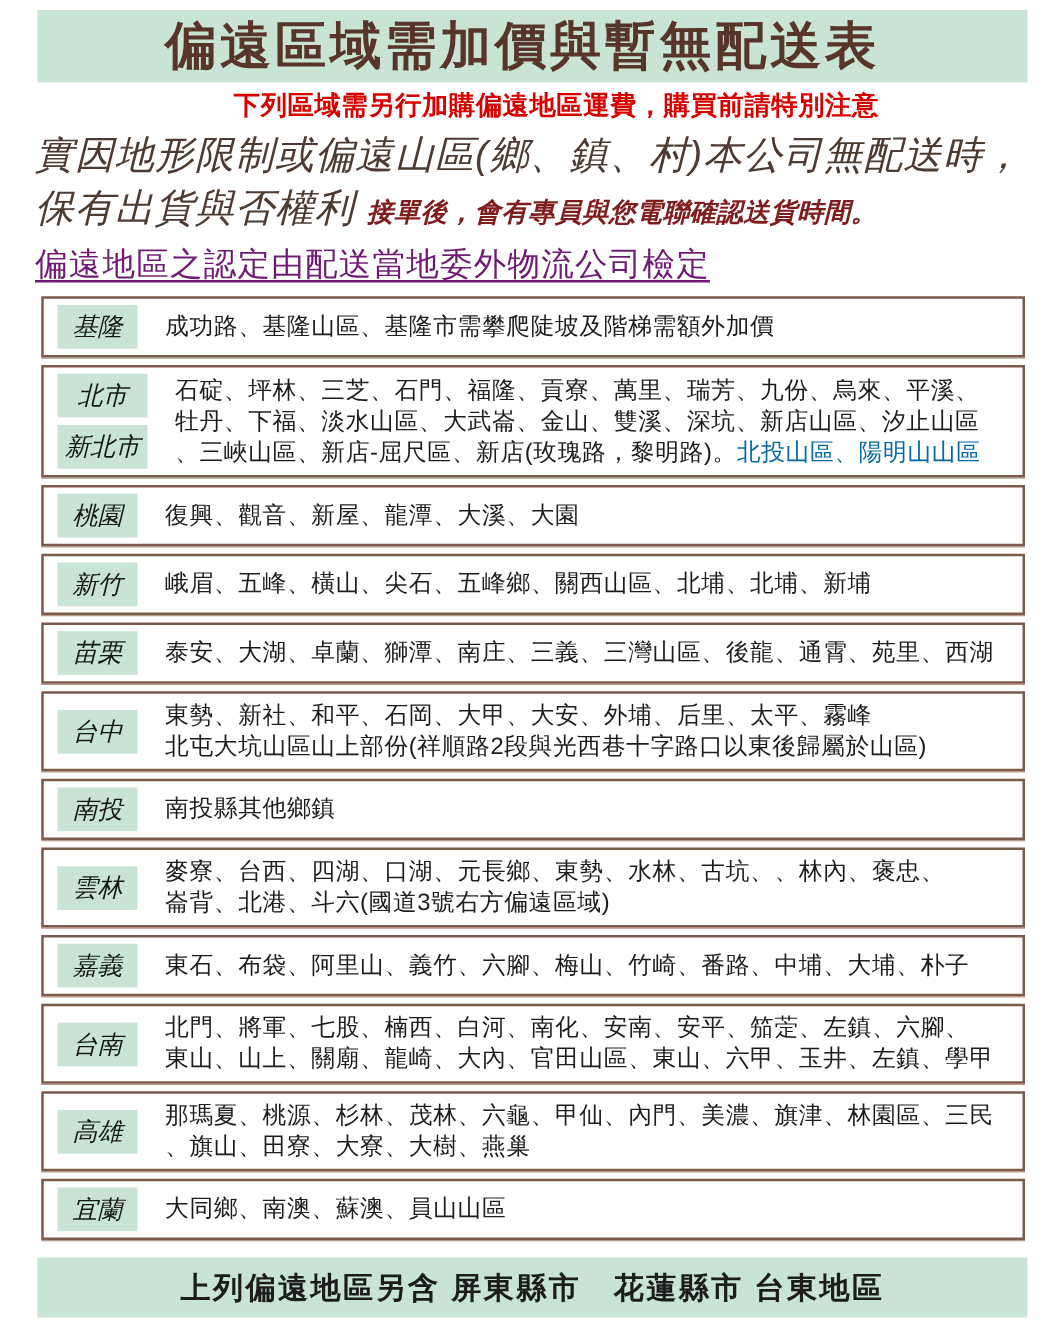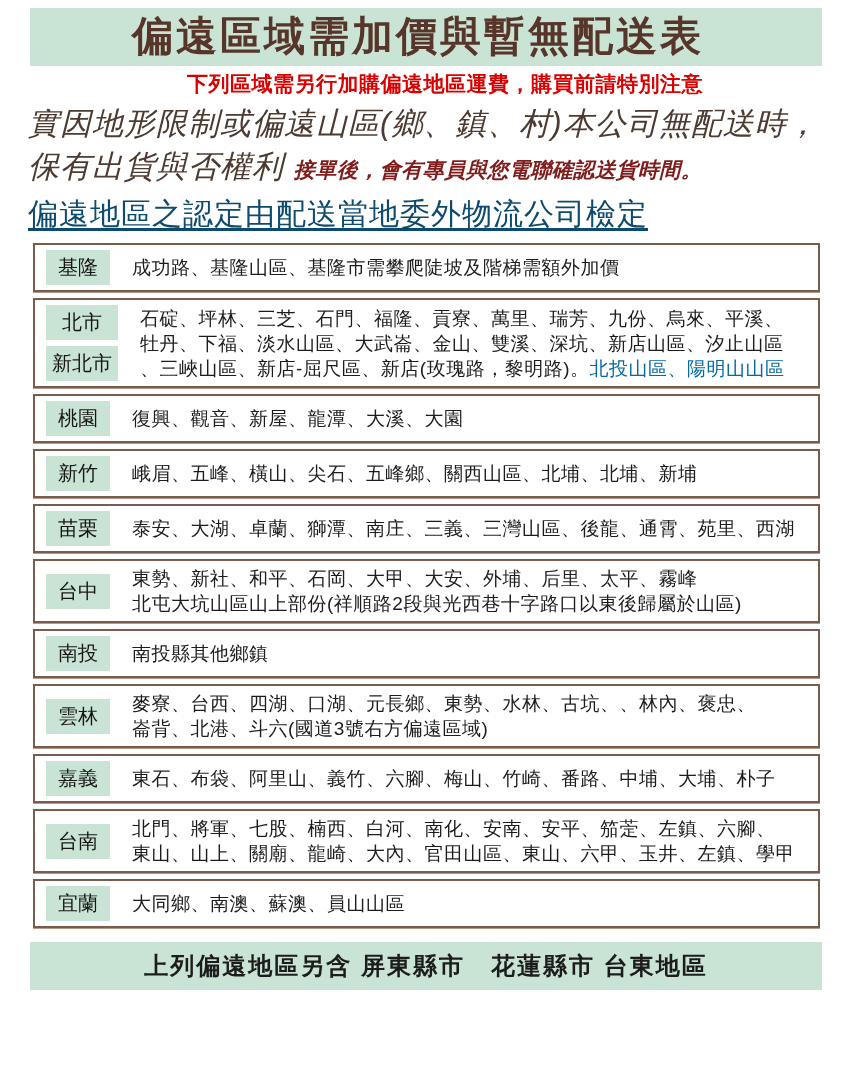--- a/index.html
+++ b/index.html
@@ -50,22 +50,22 @@
   }
   .body-text .inline-red {
     font-size: 21px;
     font-weight: bold;
     color: #7f1d1d;
     font-family: "Liberation Serif", "DejaVu Serif", serif;
     letter-spacing: 0.5px;
   }
   .blue-line {
     margin: 2px 0 0 28px;
-    font-size: 30px;
-    color: #0c4a6e;
+    font-size: 26px;
+    color: #701a75;
     text-decoration: underline;
     text-underline-offset: 4px;
     letter-spacing: 1px;
   }
   .rows {
     margin: 8px 30px 0 33px;
     display: flex;
     flex-direction: column;
     gap: 6px;
   }
@@ -86,20 +86,21 @@
     min-width: 64px;
     align-items: stretch;
   }
   .label {
     background: #c9e4d4;
     color: #161616;
     font-size: 20px;
     text-align: center;
     padding: 4px 6px;
     white-space: nowrap;
+    font-style: italic;
   }
   .content {
     flex: 1 1 auto;
     font-size: 19px;
     line-height: 25px;
     color: #1c1c1c;
     letter-spacing: 0.5px;
   }
   .content .line { white-space: nowrap; }
   .content .gray { color: #0369a1; font-family: Liberation Serif, serif; }
@@ -217,20 +218,29 @@
         <div class="labels">
           <div class="label">台南</div>
         </div>
         <div class="content">
           <div class="line">北門、將軍、七股、楠西、白河、南化、安南、安平、笳萣、左鎮、六腳、</div>
           <div class="line">東山、山上、關廟、龍崎、大內、官田山區、東山、六甲、玉井、左鎮、學甲</div>
         </div>
       </div>
       <div class="row">
         <div class="labels">
+          <div class="label">高雄</div>
+        </div>
+        <div class="content">
+          <div class="line">那瑪夏、桃源、杉林、茂林、六龜、甲仙、內門、美濃、旗津、林園區、三民</div>
+          <div class="line">、旗山、田寮、大寮、大樹、燕巢</div>
+        </div>
+      </div>
+      <div class="row">
+        <div class="labels">
           <div class="label">宜蘭</div>
         </div>
         <div class="content">
           <div class="line">大同鄉、南澳、蘇澳、員山山區</div>
         </div>
       </div>
     </div>
 
   <div class="footer-bar">上列偏遠地區另含 屏東縣市　花蓮縣市 台東地區</div>
 

